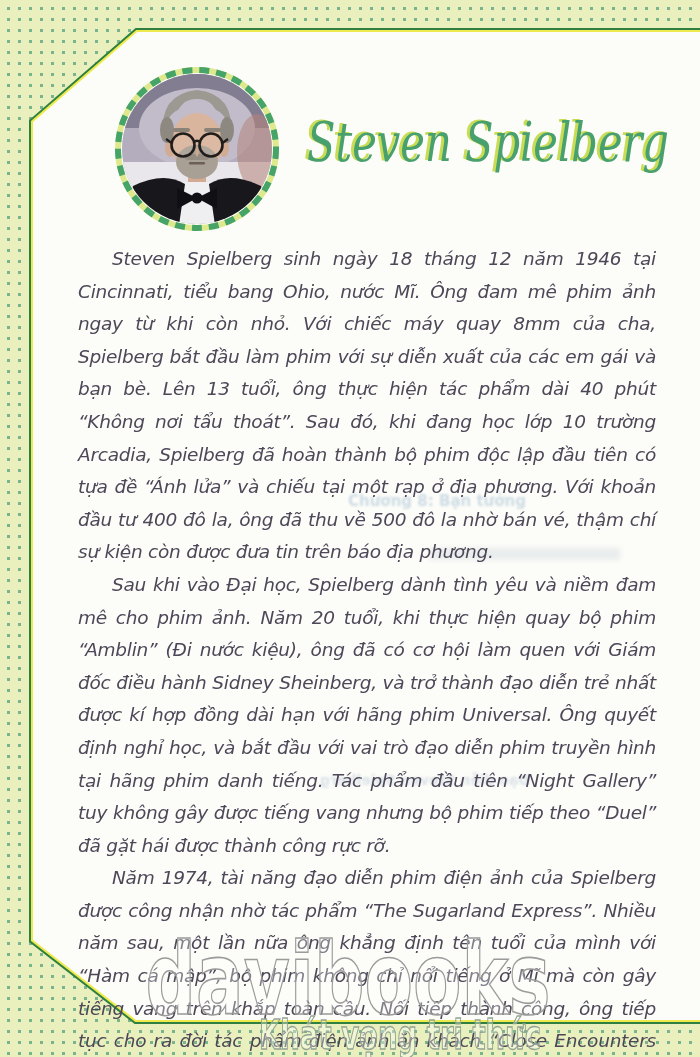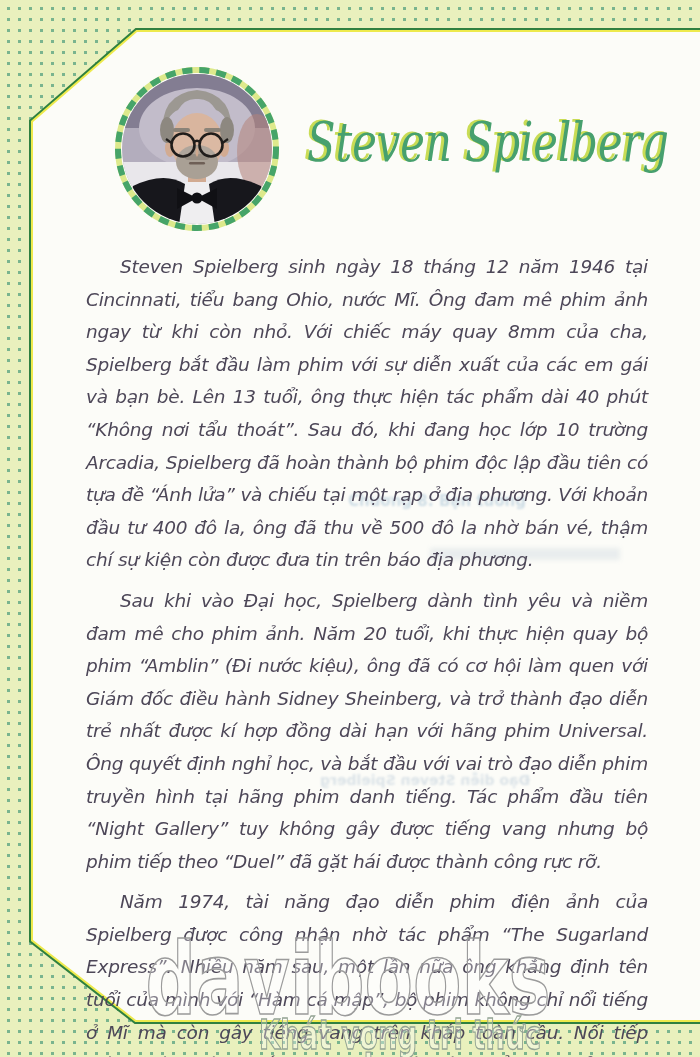--- a/index.html
+++ b/index.html
@@ -14,21 +14,21 @@
     font-family:"DejaVu Sans",sans-serif;
     padding-left:12px;
   }
   svg.frame{position:absolute;left:0;top:0;z-index:1;}
   .photo{position:absolute;left:114px;top:66px;z-index:3;}
   .title-svg{position:absolute;left:295px;top:88px;z-index:3;}
   .bodytext{
     position:absolute;left:78px;top:243px;width:578px;z-index:3;
   }
   .bodytext p{
-    margin:8px;
+    margin:0;
     text-indent:34px;
     text-align:justify;
     font:italic 18.5px/32.6px "DejaVu Sans",sans-serif;
     letter-spacing:-0.25px;
     color:#4d4758;
   }
   .ghost{
     position:absolute;z-index:2;
     font-family:"DejaVu Sans",sans-serif;
     font-weight:bold;

